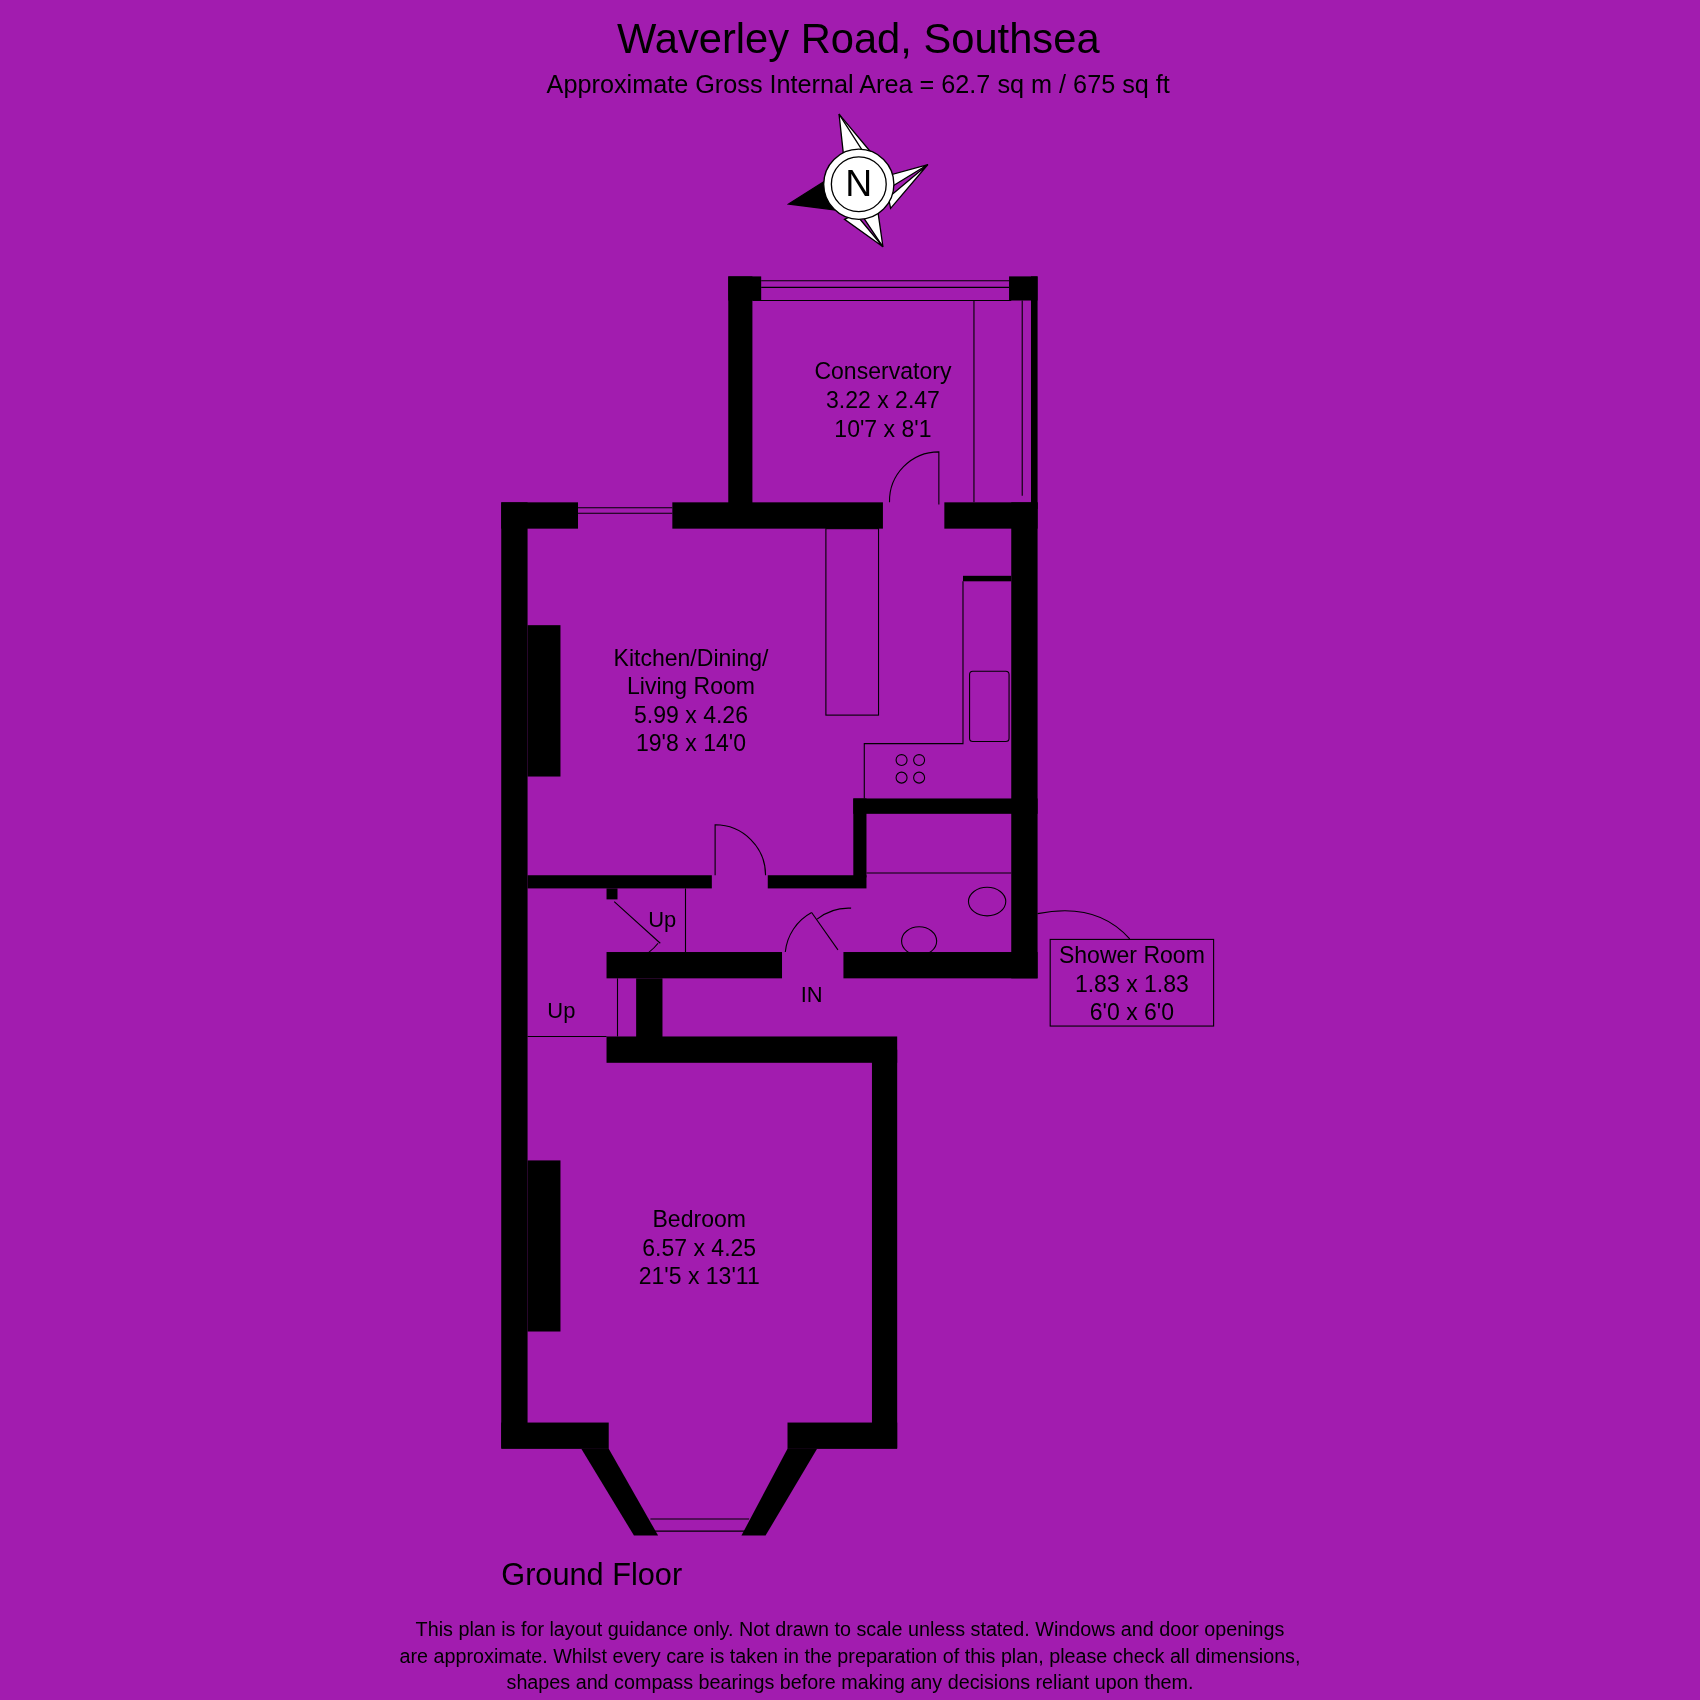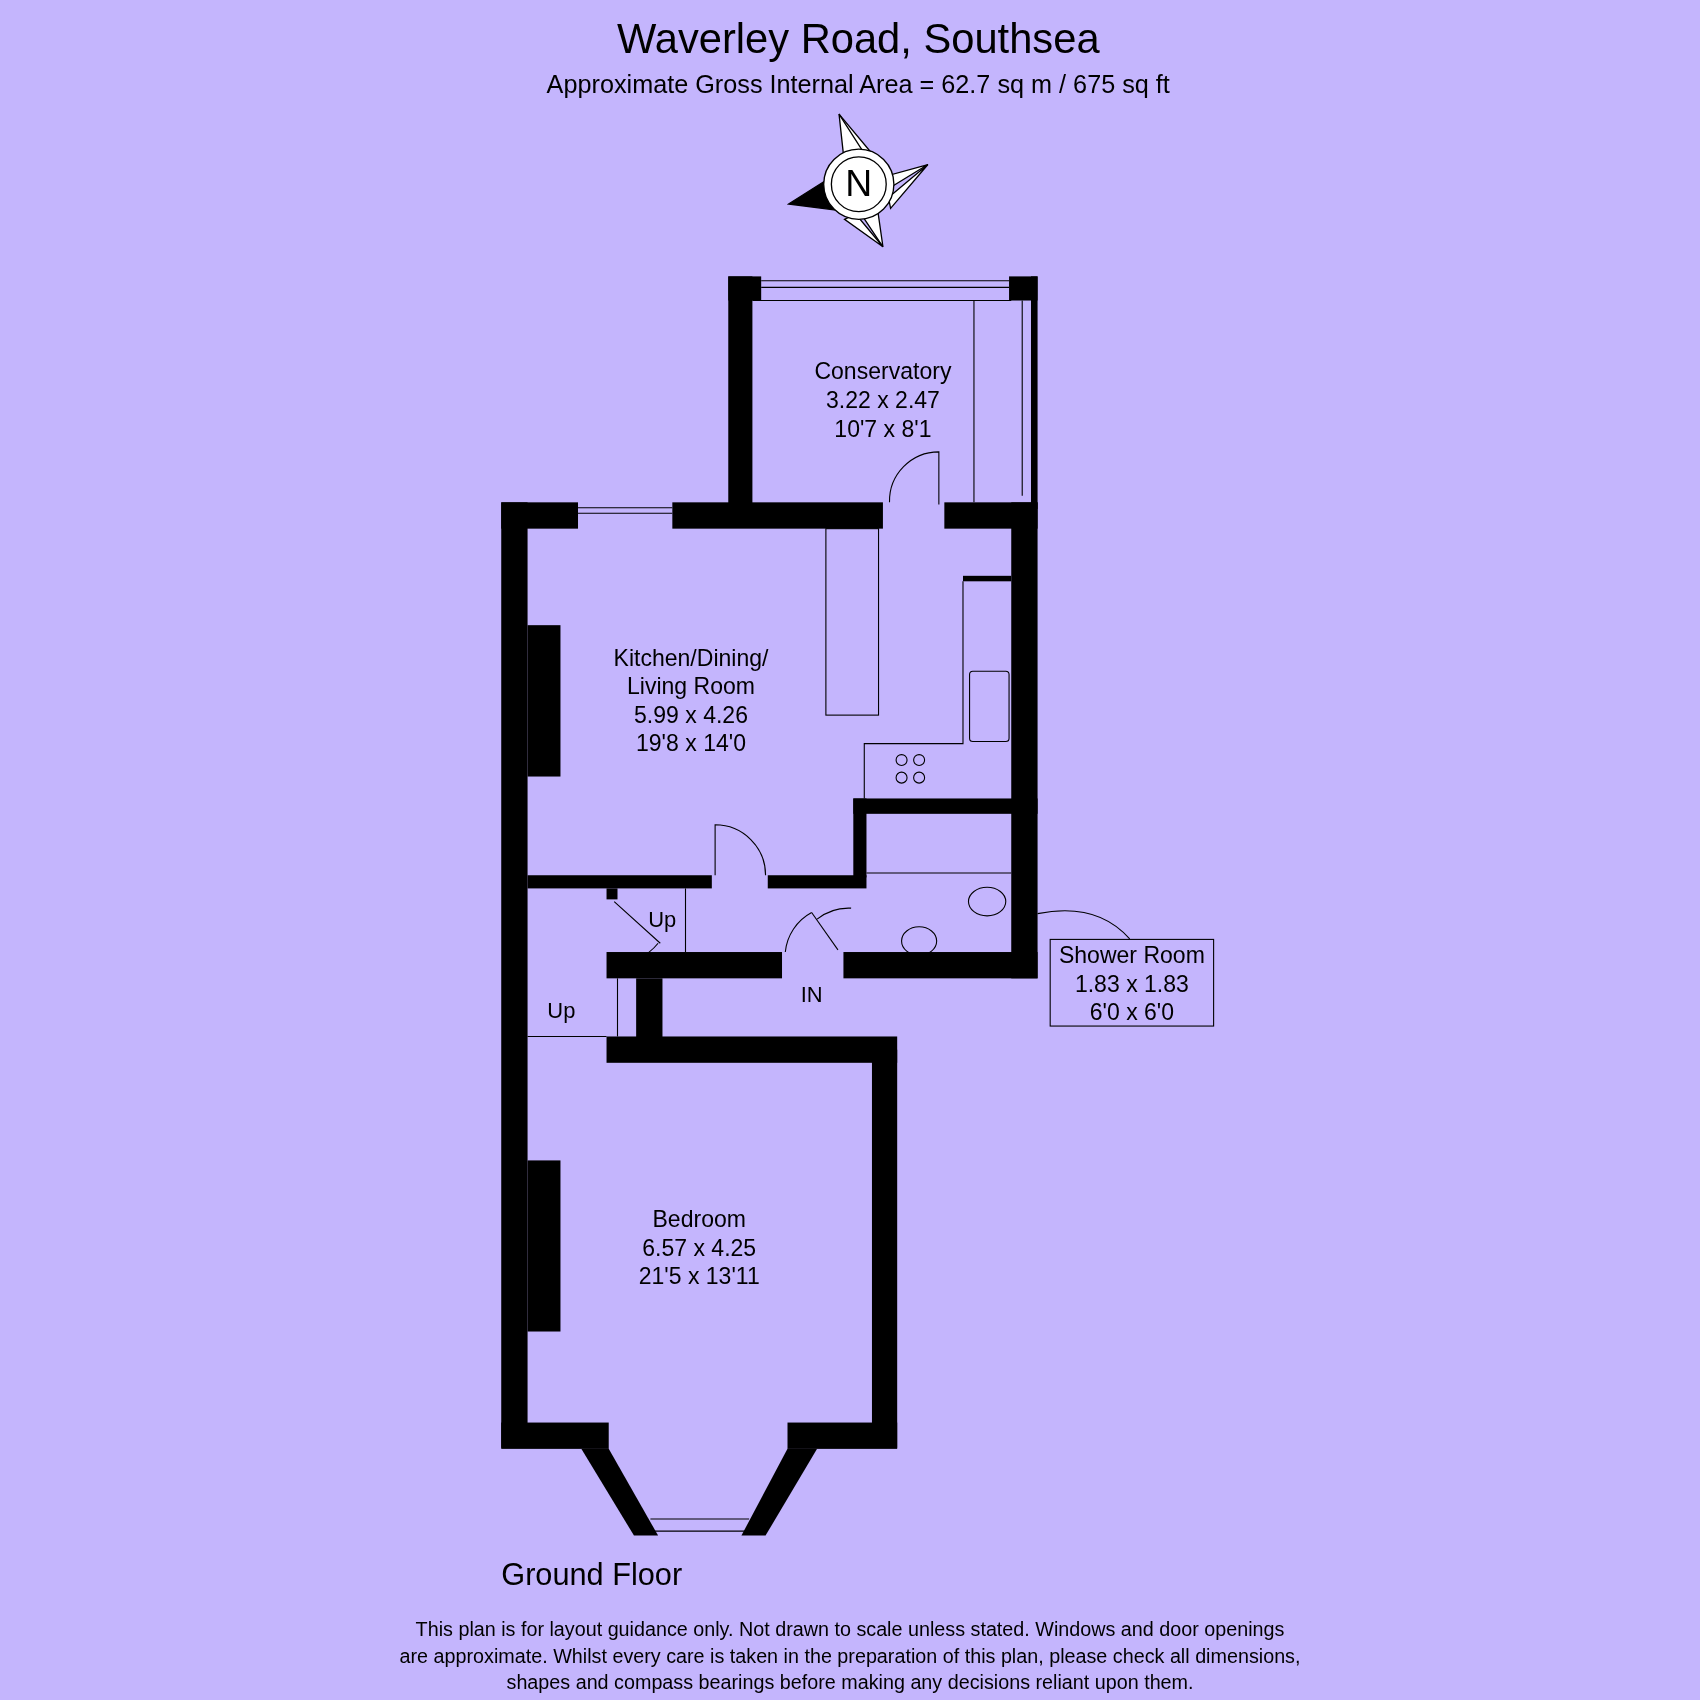--- a/index.html
+++ b/index.html
@@ -1,16 +1,16 @@
 <!DOCTYPE html>
 <html><head>
 <meta charset="utf-8">
 <style>
   html,body{margin:0;padding:0;background:#ffffff;}
-  #stage{position:relative;width:1700px;height:1700px;overflow:hidden;background:#c4b5fd;}
+  #stage{position:relative;width:1700px;height:1700px;overflow:hidden;background:#a21caf;}
   #inner{position:absolute;left:0;top:0;width:1550px;height:1550px;transform:scale(1.0968);transform-origin:0 0;}
   svg{position:absolute;left:0;top:0;}
   .t{position:absolute;font-family:"Liberation Sans",sans-serif;color:#000;white-space:nowrap;text-align:center;line-height:1;}
   .title{font-size:38px;left:0;width:1565px;top:16px;}
   .subtitle{font-size:23px;left:0;width:1565px;top:66px;}
   .room{font-size:21px;line-height:26px;}
   .room div{display:block;}
   .floor{font-size:28px;left:457px;top:1422px;text-align:left;}
   .disc{font-size:18px;line-height:24px;left:0;width:1550px;top:1474px;}
   .small{font-size:20px;}

